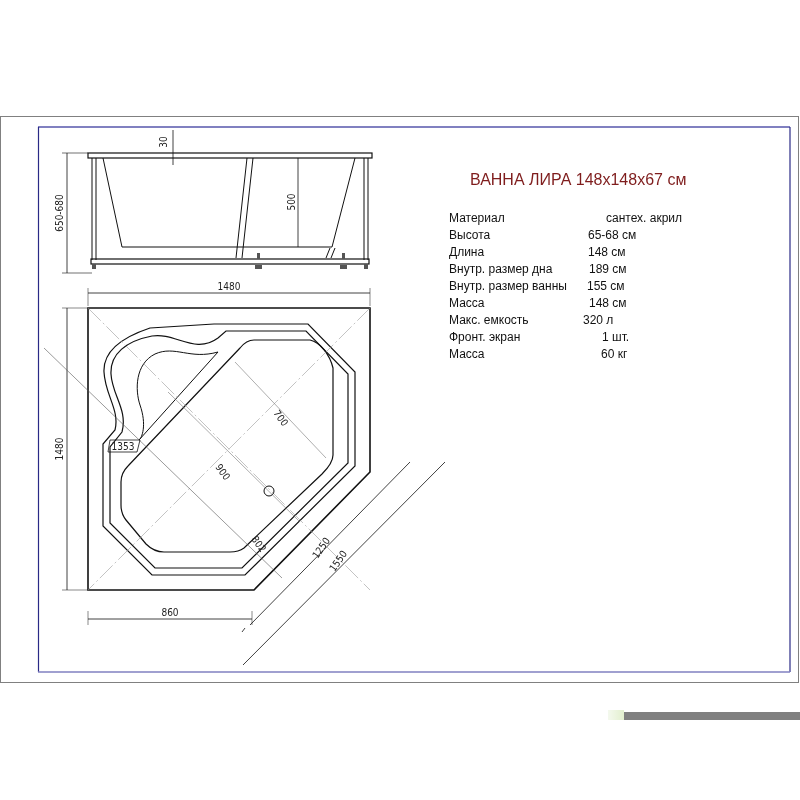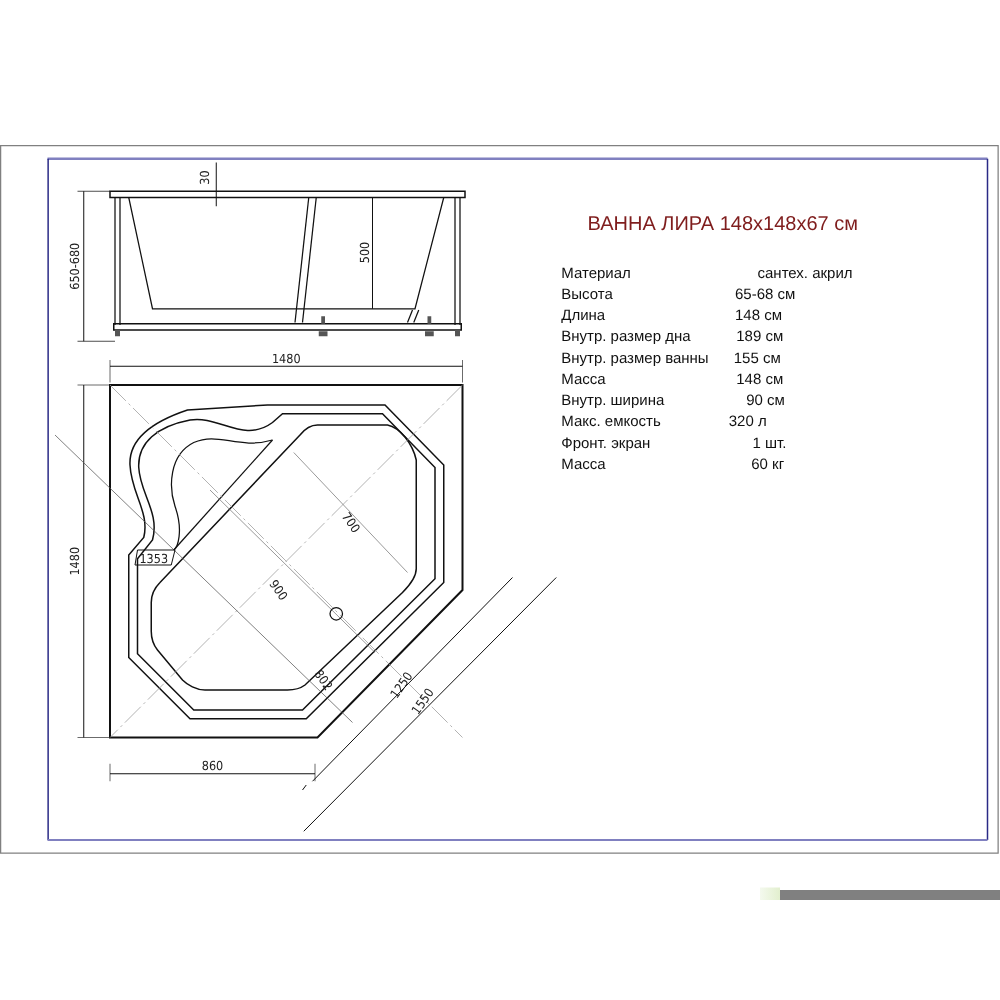--- a/index.html
+++ b/index.html
@@ -136,24 +136,20 @@
     </div>
   <div class="spec-row">
       <span class="spec-label">Внутр. размер ванны</span>
       <span class="spec-value" style="left:138px">155 см</span>
     </div>
   <div class="spec-row">
       <span class="spec-label">Масса</span>
       <span class="spec-value" style="left:140px">148 см</span>
     </div>
   <div class="spec-row">
-      <span class="spec-label">Внутр. ширина</span>
-      <span class="spec-value" style="left:148px">90 см</span>
-    </div>
-  <div class="spec-row">
       <span class="spec-label">Макс. емкость</span>
       <span class="spec-value" style="left:134px">320 л</span>
     </div>
   <div class="spec-row">
       <span class="spec-label">Фронт. экран</span>
       <span class="spec-value" style="left:153px">1 шт.</span>
     </div>
   <div class="spec-row">
       <span class="spec-label">Масса</span>
       <span class="spec-value" style="left:152px">60 кг</span>

